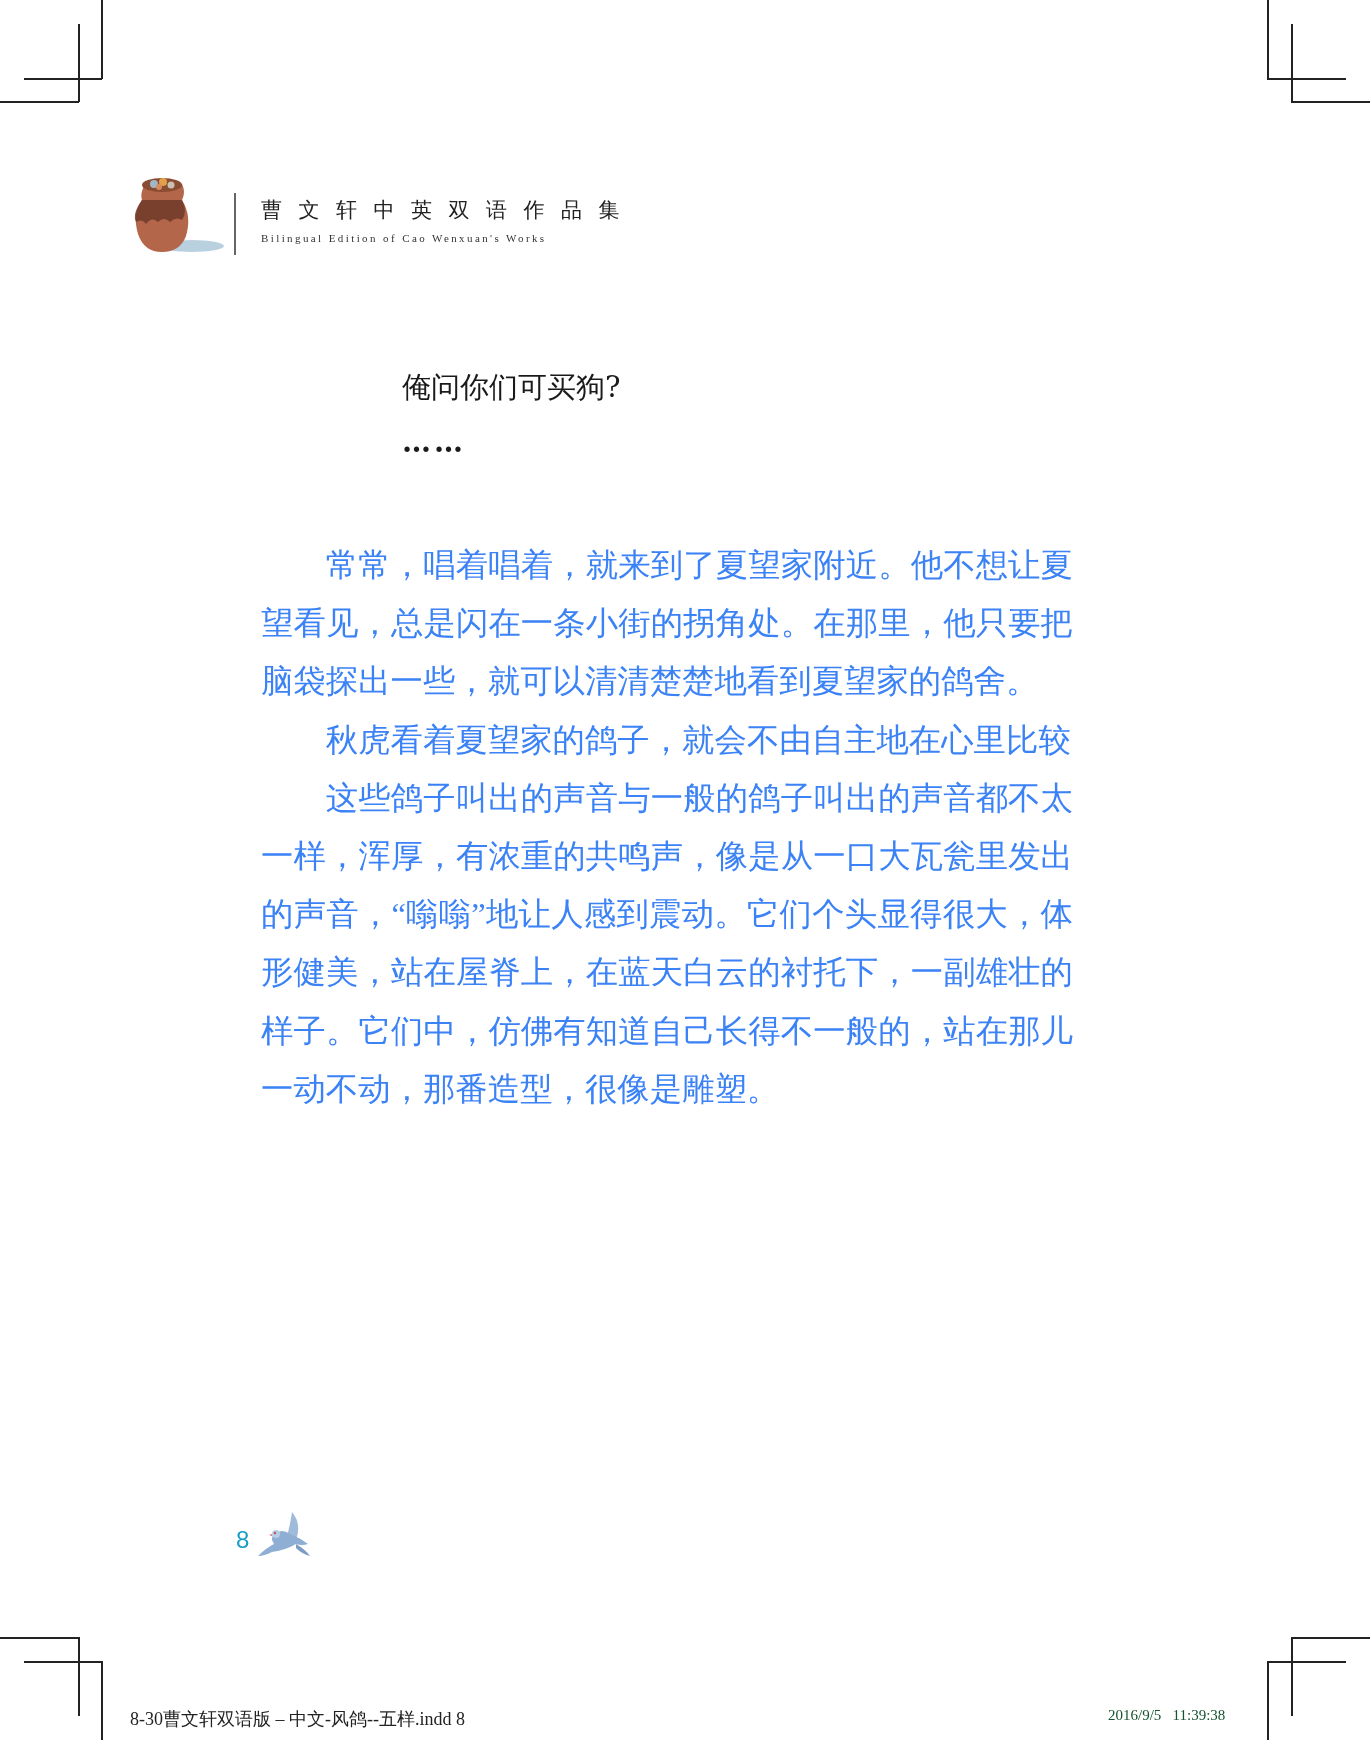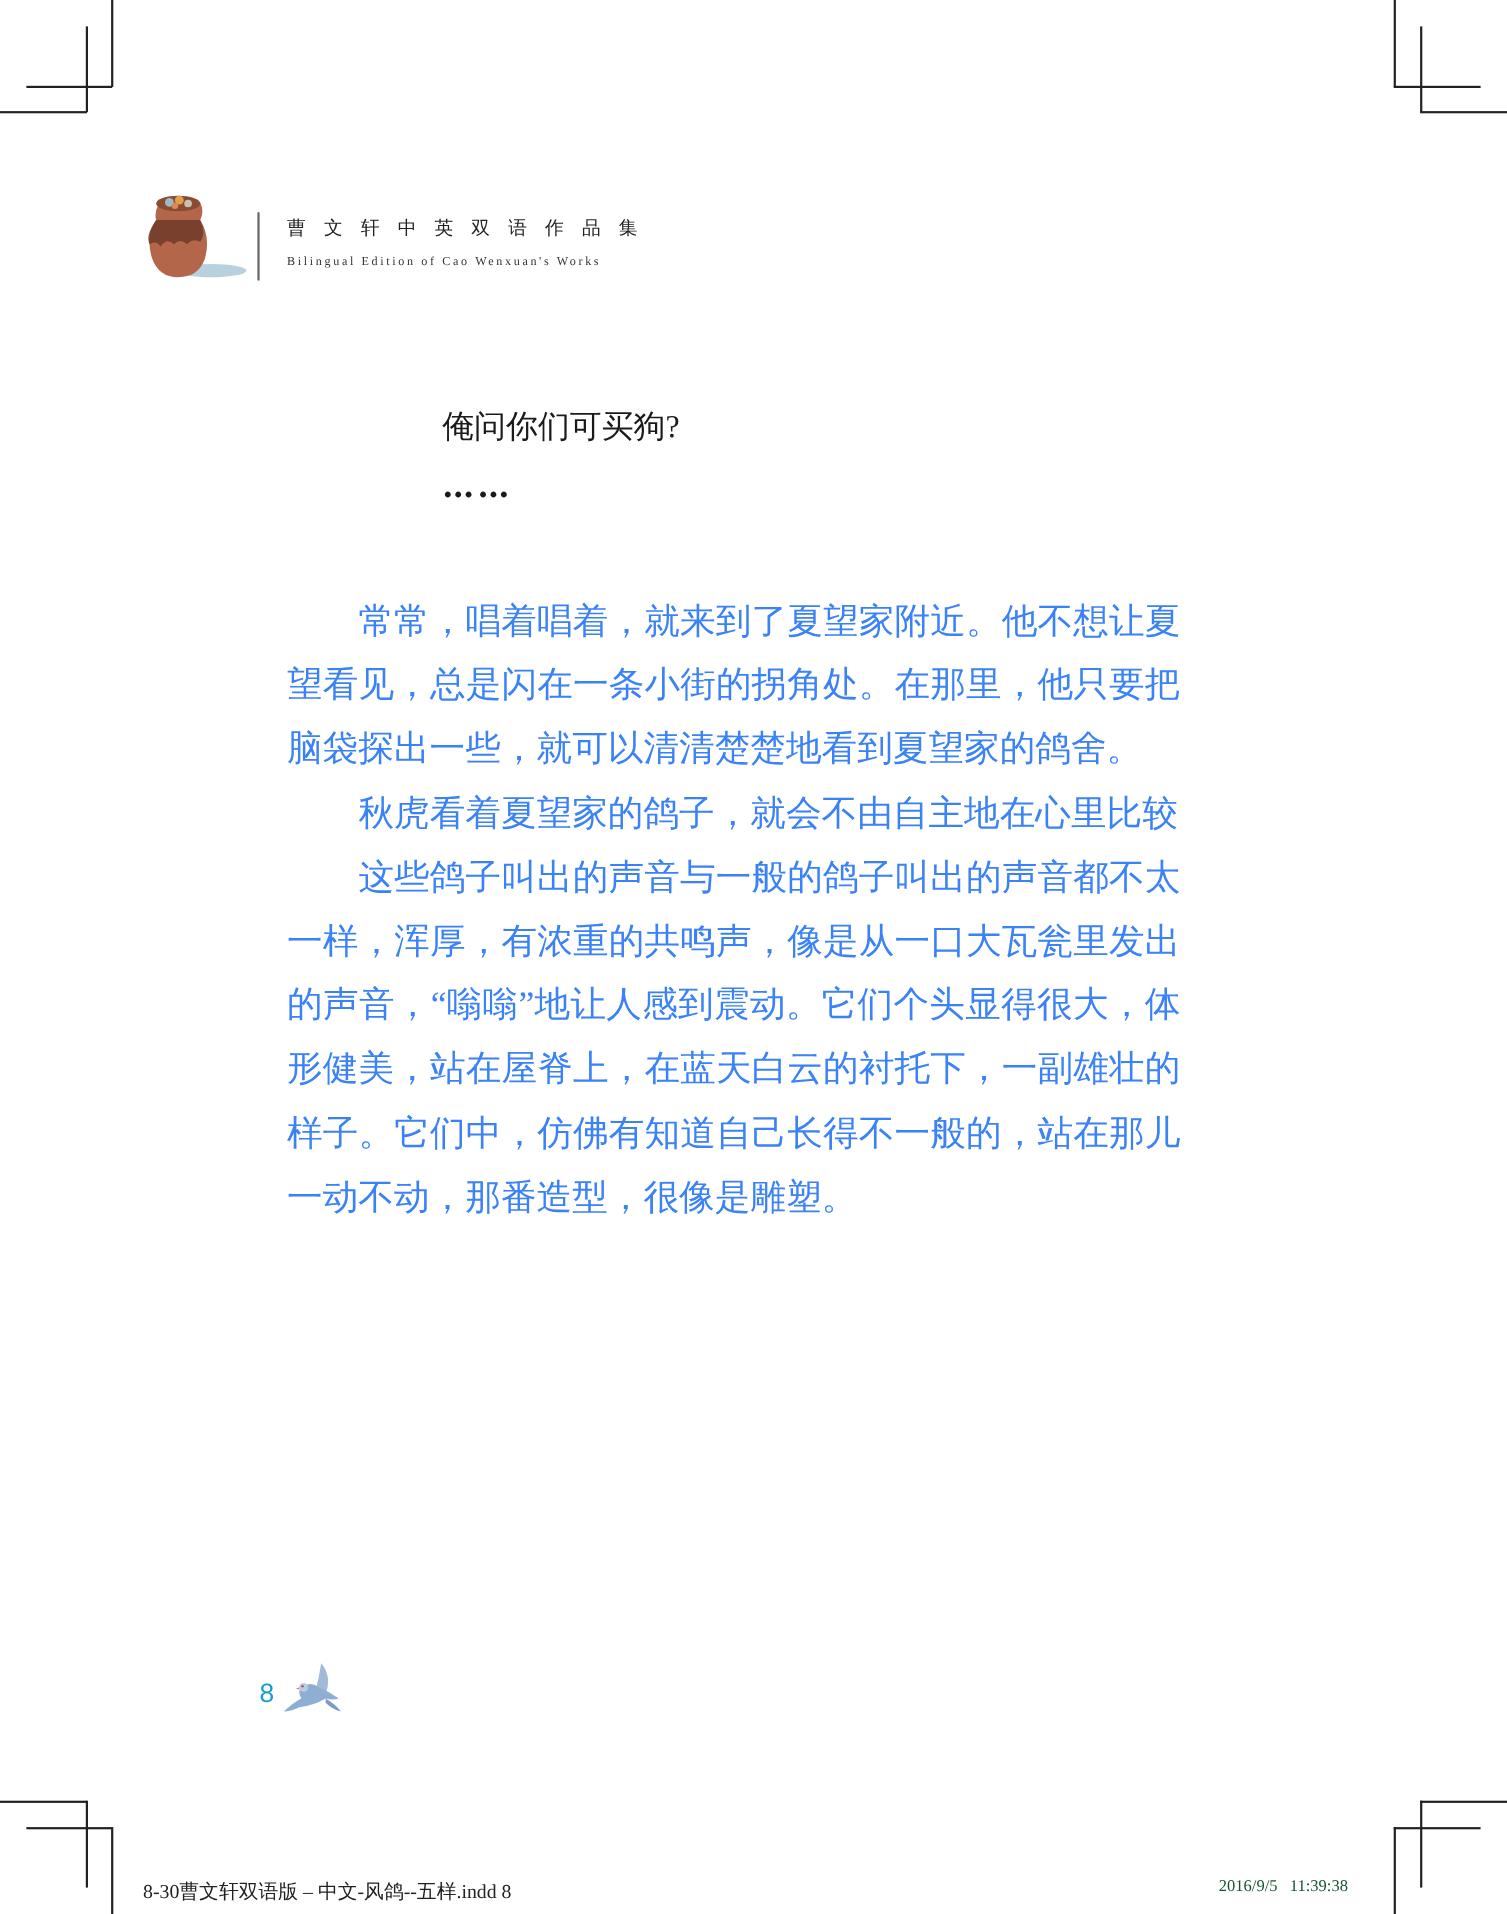--- a/index.html
+++ b/index.html
@@ -8,33 +8,33 @@
     background: #ffffff; color: #1a1a1a;
     font-family: "DejaVu Serif", "Liberation Serif", serif;
   }
   .crop { position: absolute; background: #222; }
   .crop.h { height: 1.5px; }
   .crop.v { width: 1.5px; }
 
   .header-jar { position: absolute; left: 130px; top: 172px; width: 96px; height: 84px; }
   .header-rule { position: absolute; left: 234px; top: 193px; width: 2px; height: 62px; background: #666; }
   .header-cn {
-    position: absolute; left: 261px; top: 196px; font-size: 17px; letter-spacing: 16.5px;
+    position: absolute; left: 261px; top: 196px; font-size: 21px; letter-spacing: 16.5px;
     font-family: "DejaVu Serif", serif; color: #222; white-space: nowrap;
   }
   .header-en {
     position: absolute; left: 261px; top: 232px; font-size: 11px; letter-spacing: 2.4px;
     font-family: "Liberation Serif", serif; color: #333; white-space: nowrap;
   }
 
   .verse {
     position: absolute; left: 402px; font-size: 29px; font-family: "DejaVu Serif", serif;
     color: #1a1a1a; white-space: nowrap;
   }
-  .verse.l1 { top: 368px; font-family: Liberation Serif, serif; }
+  .verse.l1 { top: 368px; }
   .verse.l2 { top: 425px; letter-spacing: 3px; font-weight: bold; }
 
   .body-text {
     position: absolute; left: 261px; top: 536px; width: 812px;
     font-size: 32.4px; line-height: 58.2px; color: #3b82f6;
     font-family: Liberation Serif, serif; letter-spacing: 0;
   }
   .body-text p { margin: 0; text-indent: 2em; text-align: justify; text-align-last: left; }
 
   .page-number {

